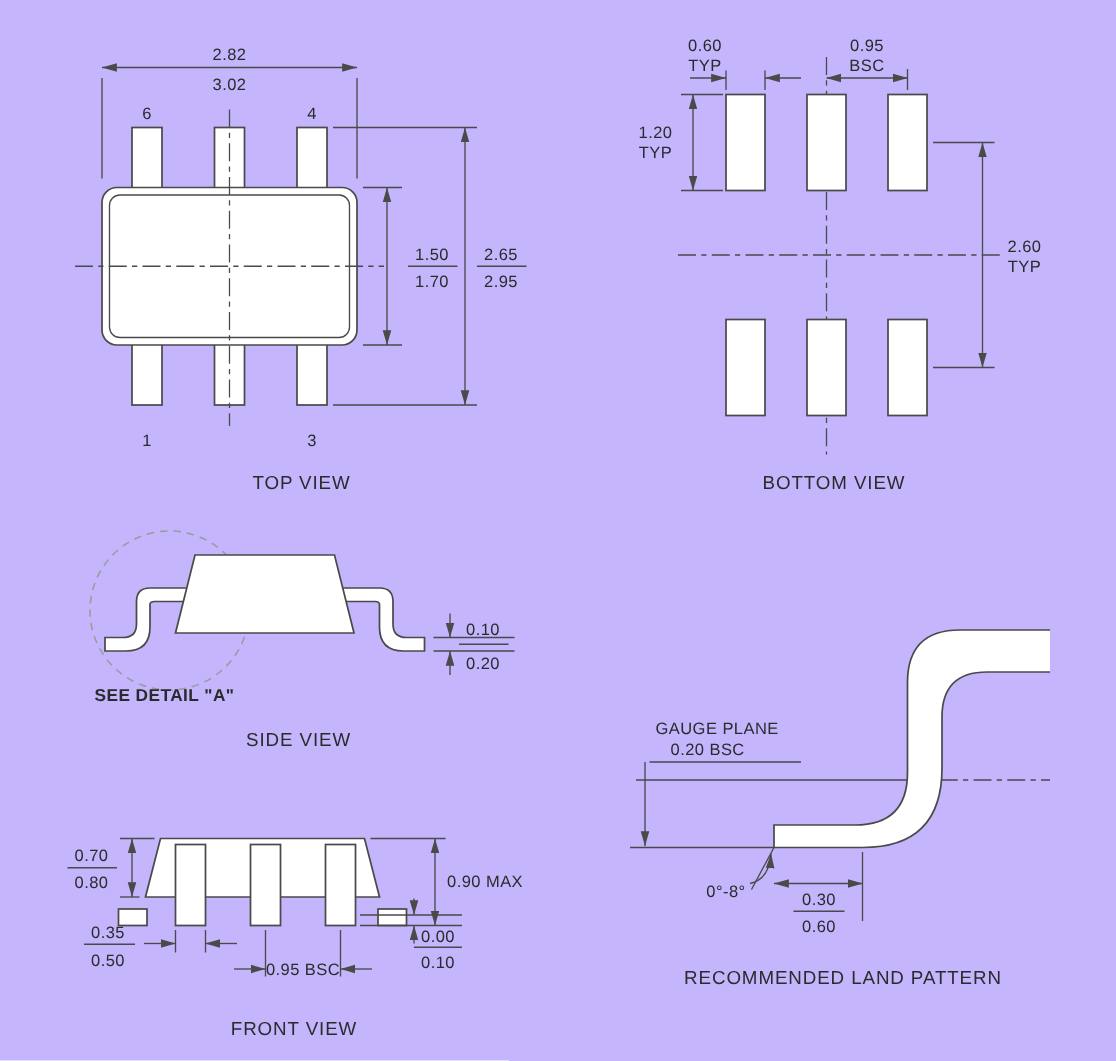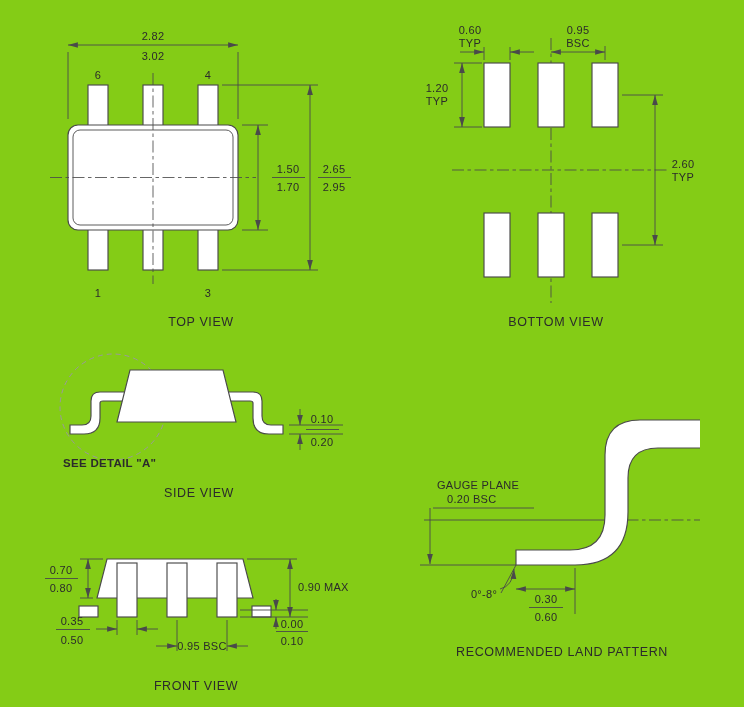--- a/index.html
+++ b/index.html
@@ -1,16 +1,16 @@
 <!DOCTYPE html>
 <html><head>
 <meta charset="utf-8">
 <style>
   html,body{margin:0;padding:0;background:#ffffff;}
-  .page{position:relative;width:744px;height:707px;background:#84cc16;overflow:hidden;}
+  .page{position:relative;width:744px;height:707px;background:#c4b5fd;overflow:hidden;}
   svg text{font-family:"Liberation Sans",sans-serif;font-size:11px;fill:#2b2b2b;letter-spacing:.3px;}
   svg .ttl{font-size:12.5px;letter-spacing:.6px;}
   svg .bold{font-weight:bold;font-size:11.5px;}
   svg .mid{text-anchor:middle;}
   .shape{stroke:#4a4a4a;stroke-width:1.15;fill:#ffffff;}
   .thin{stroke:#4a4a4a;stroke-width:.9;fill:none;}
   .cl{stroke:#4a4a4a;stroke-width:.85;fill:none;stroke-dasharray:12 3.5 3.5 3.5;}
   .dash-circle{stroke:#9a9a9a;stroke-width:1;fill:none;stroke-dasharray:5 4;}
 </style>
 </head>

